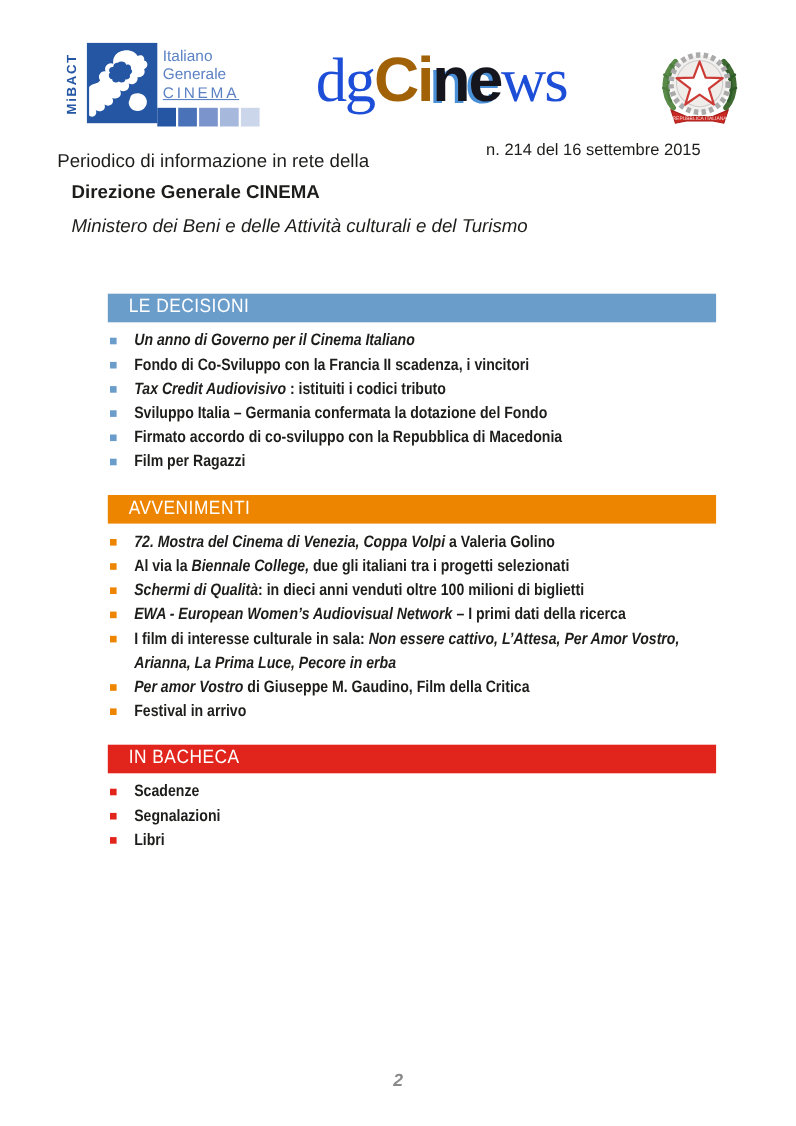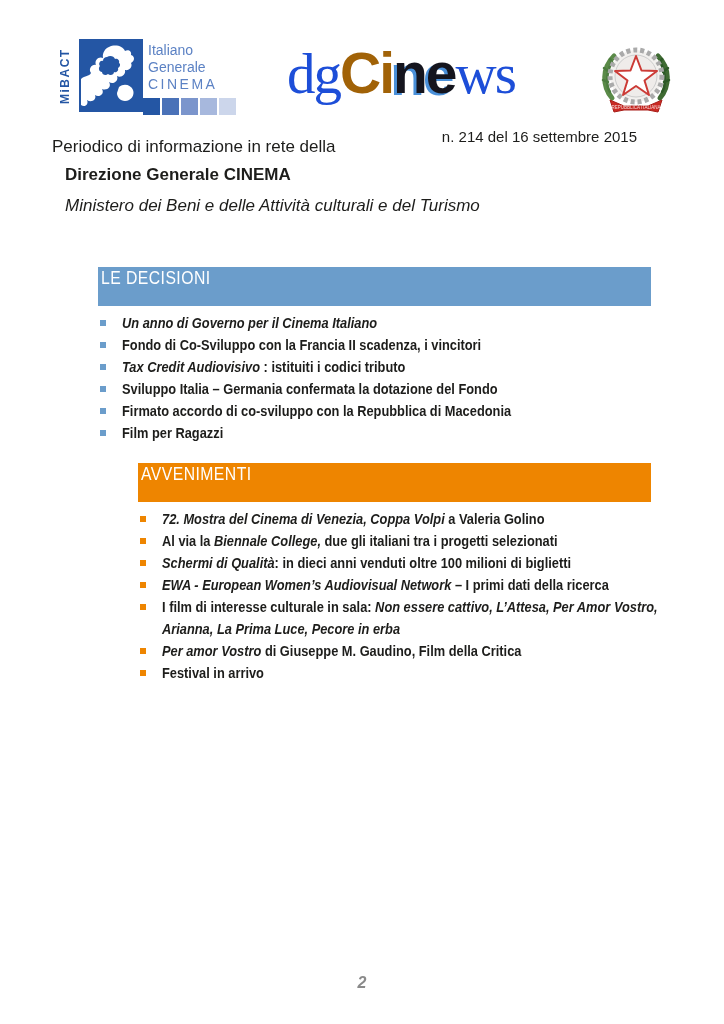--- a/index.html
+++ b/index.html
@@ -6,41 +6,41 @@
   .page{position:relative;width:724px;height:1024px;margin:0 auto;background:#fff;
         font-family:"Liberation Sans",sans-serif;color:#1d1d1b;overflow:hidden;}
 
   
   .mibact{position:absolute;left:58px;top:36px;width:180px;height:82px;}
   .mibact-vertical{position:absolute;left:0px;top:2px;height:76px;width:16px;
         writing-mode:vertical-rl;transform:rotate(180deg);
         font-size:12px;font-weight:bold;letter-spacing:1.5px;color:#2456a4;text-align:center;}
   .mibact-square{position:absolute;left:21px;top:3px;width:64px;height:73px;background:#2456a4;}
   .mibact-lines{position:absolute;left:90px;top:6px;font-size:14px;line-height:17px;color:#5c82c4;}
-  .mibact-lines .caps{letter-spacing:2.5px;}
+  .mibact-lines .caps{letter-spacing:2.5px;text-decoration:underline;}
   .mibact-strip{position:absolute;left:85px;top:62px;display:flex;gap:2px;}
   .mibact-strip div{width:17px;height:17px;}
 
   .wordmark{position:absolute;left:287px;top:42px;font-size:57px;line-height:62px;
         letter-spacing:-2px;white-space:nowrap;}
   .wm-dg,.wm-ws{color:#1d4ed8;font-weight:400;font-family:Liberation Serif, serif;}
   .wm-ci{color:#a16207;font-weight:700;}
   .wm-ne{color:#15151e;font-weight:700;text-shadow:-3px 2px 0 #4a90d9;}
 
   .emblem{position:absolute;left:598px;top:42px;width:76px;height:78px;}
 
   .issue{position:absolute;right:87px;top:128px;font-size:15px;color:#1d1d1b;}
   .tagline{position:absolute;left:52px;top:137px;font-size:17px;}
   .orgname{position:absolute;left:65px;top:165px;font-size:17px;font-weight:700;}
   .ministry{position:absolute;left:65px;top:196px;font-size:17px;font-style:italic;}
 
   
   .content{position:absolute;left:98px;top:267px;width:553px;}
-  .section + .section{margin-top:19px;margin-left:40px;}
-  .band{height:39px;line-height:23px;color:#fff;padding-left:3px;}
+  .section + .section{margin-top:19px;}
+  .band{height:26px;line-height:23px;color:#fff;padding-left:19px;}
   .band span{display:inline-block;font-size:17.5px;letter-spacing:0.5px;
         transform:scaleX(0.9);transform-origin:0 50%;white-space:nowrap;}
   .toc{margin-top:6px;}
   .toc-item{position:relative;padding-left:24px;font-size:15px;font-weight:600;
         line-height:22px;}
   .toc-item .bullet{position:absolute;left:2px;top:8px;width:6px;height:6px;}
   .toc-item .ti{display:block;width:620px;transform:scaleX(0.855);transform-origin:0 0;
         letter-spacing:0;}
   .seg-i{font-style:italic;}
 
@@ -159,17 +159,34 @@
           <div class="toc-item">
             <span class="bullet" style="background: rgb(238, 133, 0);"></span>
             <span class="ti"><span class="seg-i">Per amor Vostro</span><span class="seg-r"> di Giuseppe M. Gaudino, Film della Critica</span></span>
           </div>
           <div class="toc-item">
             <span class="bullet" style="background: rgb(238, 133, 0);"></span>
             <span class="ti"><span class="seg-r">Festival in arrivo</span></span>
           </div>
         </div>
       </div>
+      <div class="section">
+        <div class="band" style="background: rgb(225, 37, 28);"><span>IN BACHECA</span></div>
+        <div class="toc">
+          <div class="toc-item">
+            <span class="bullet" style="background: rgb(225, 37, 28);"></span>
+            <span class="ti"><span class="seg-r">Scadenze</span></span>
+          </div>
+          <div class="toc-item">
+            <span class="bullet" style="background: rgb(225, 37, 28);"></span>
+            <span class="ti"><span class="seg-r">Segnalazioni</span></span>
+          </div>
+          <div class="toc-item">
+            <span class="bullet" style="background: rgb(225, 37, 28);"></span>
+            <span class="ti"><span class="seg-r">Libri</span></span>
+          </div>
+        </div>
+      </div>
     </div>
 
   <div class="pagenum">2</div>
 
 </div>
 
 </body></html>

